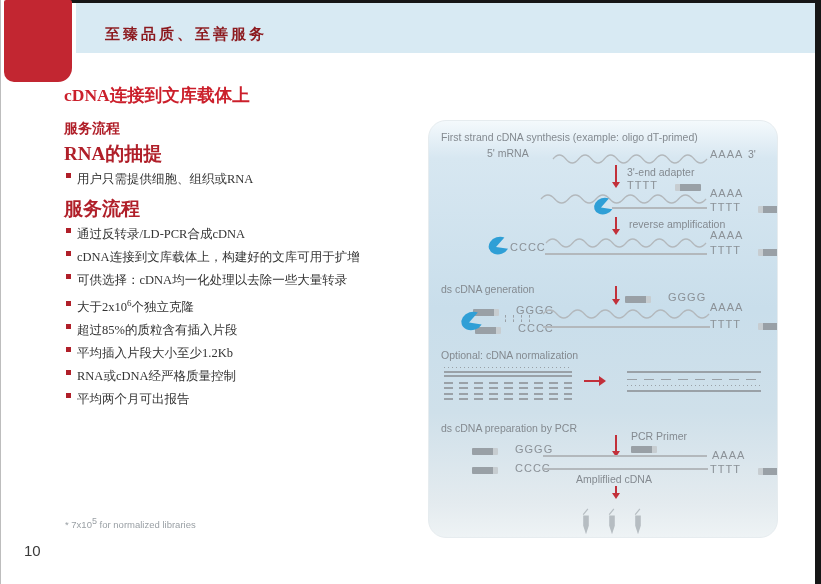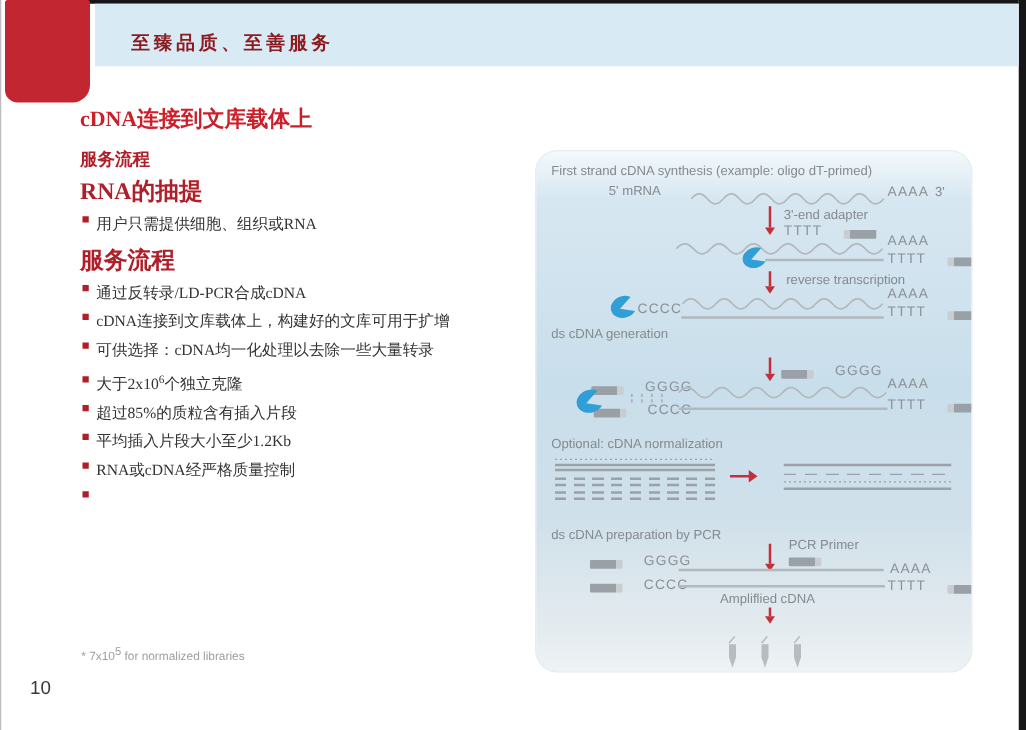--- a/index.html
+++ b/index.html
@@ -118,20 +118,21 @@
       <div class="bullet-item">
         <span class="bullet"></span>
         <span><span>平均插入片段大小至少1.2Kb</span><sup></sup><span></span></span>
       </div>
       <div class="bullet-item">
         <span class="bullet"></span>
         <span><span>RNA或cDNA经严格质量控制</span><sup></sup><span></span></span>
       </div>
       <div class="bullet-item">
         <span class="bullet"></span>
+        <span><span>平均两个月可出报告</span><sup></sup><span></span></span>
       </div>
     </div>
   </div>
 
   <div class="footnote"><span>* 7x10</span><sup>5</sup><span> for normalized libraries</span></div>
   <div class="pagenum">10</div>
 
   <div class="panel">
 
     <div class="dtitle" style="left:12px;top:10px">First strand cDNA synthesis (example: oligo dT-primed)</div>
@@ -156,37 +157,37 @@
     <svg style="left:160px;top:77px" width="24" height="19" viewBox="0 0 28 22">
       <path d="M26,4 A11.5,9.5 0 1 0 26,17 L14,11 Z" fill="#2f9fd6" transform="rotate(-18 14 11)"></path>
     </svg>
     <div class="hline" style="left:183px;top:86px;width:95px"></div>
     <div class="seqrow" style="left:281px;top:80px">
       <span class="seq">TTTT</span>
       <span class="box ld"></span>
     </div>
 
     <div class="arr-down" style="left:186px;top:96px;height:12px"></div>
-    <span class="dlabel" style="left:200px;top:97px">reverse transcription</span>
+    <span class="dlabel" style="left:200px;top:97px">reverse amplification</span>
 
     <svg style="left:117px;top:113px" width="160" height="16" viewBox="0 0 168 16" preserveAspectRatio="none">
       <path d="M0,9 Q7,1 14,9 T28,9 T42,9 T56,9 T70,9 T84,9 T98,9 T112,9 T126,9 T140,9 T154,9 T168,9" fill="none" stroke="#b3b8bc" stroke-width="1.4"></path>
     </svg>
     <span class="seq" style="left:281px;top:108px">AAAA</span>
     <svg style="left:54px;top:116px" width="26" height="20" viewBox="0 0 28 22">
       <path d="M26,4 A11.5,9.5 0 1 0 26,17 L14,11 Z" fill="#2f9fd6" transform="rotate(-18 14 11)"></path>
     </svg>
     <span class="seq" style="left:81px;top:120px">CCCC</span>
     <div class="hline" style="left:116px;top:132px;width:162px"></div>
     <div class="seqrow" style="left:281px;top:123px">
       <span class="seq">TTTT</span>
       <span class="box ld"></span>
     </div>
 
-    <div class="dtitle" style="left:12px;top:140px">ds cDNA generation</div>
+    <div class="dtitle" style="left:12px;top:162px">ds cDNA generation</div>
     <div class="arr-down" style="left:186px;top:165px;height:13px"></div>
     <div class="seqrow" style="left:196px;top:170px">
       <span class="box dl"></span>
       <span class="seq">GGGG</span>
     </div>
     <div class="seqrow" style="left:44px;top:183px">
       <span class="box dl"></span>
       <span class="seq">GGGG</span>
     </div>
     <div class="bp" style="left:76px;top:194px">

